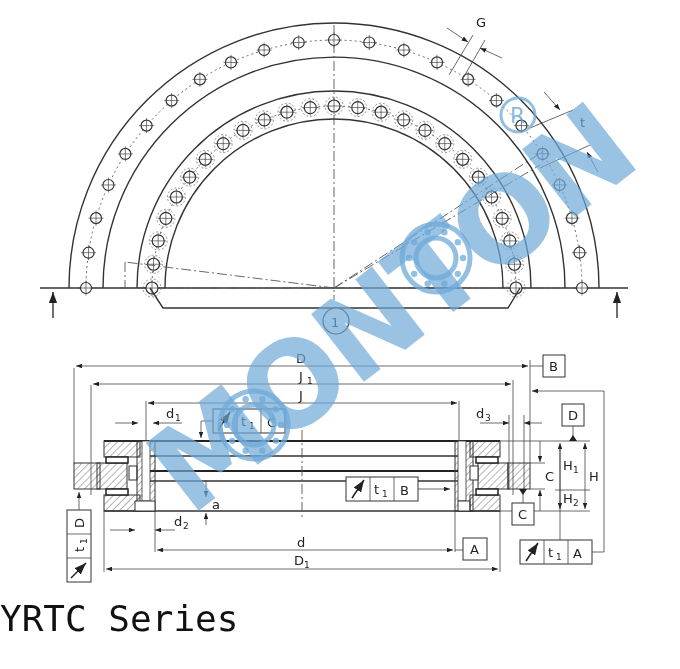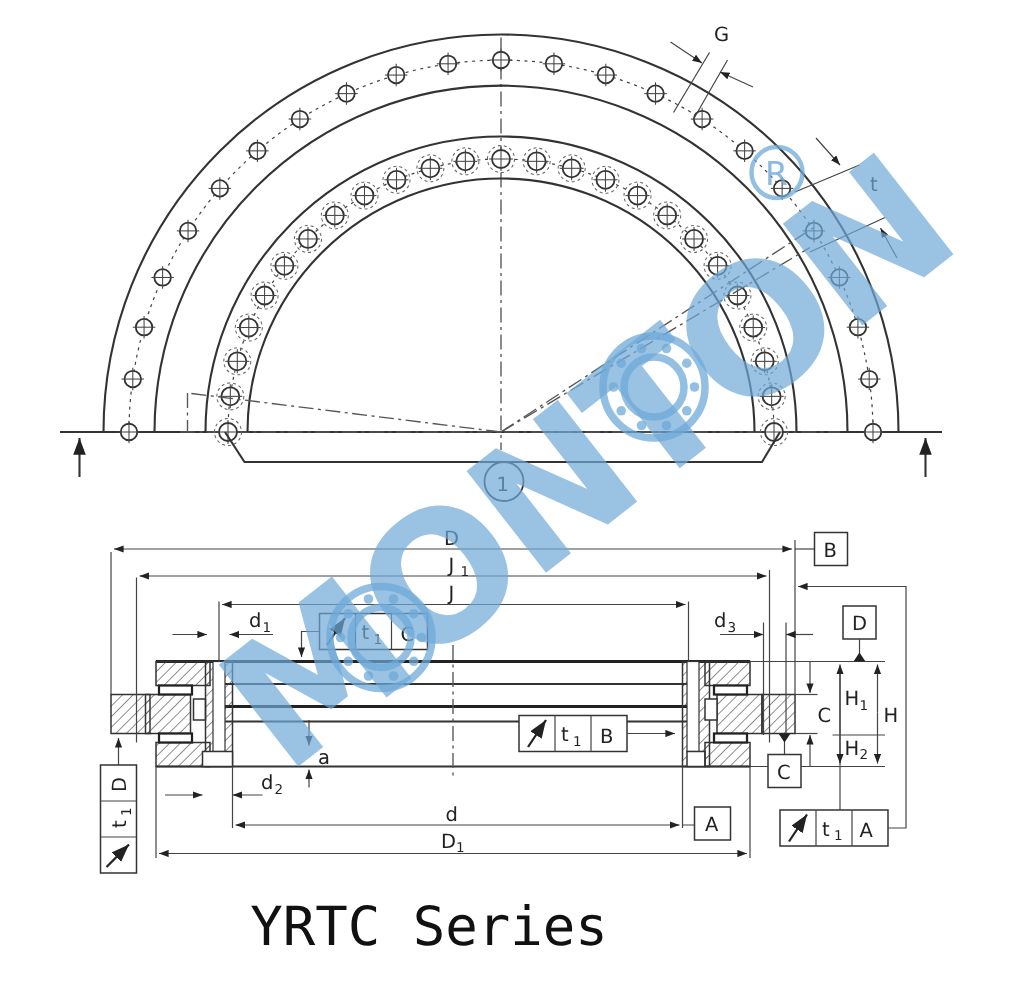--- a/index.html
+++ b/index.html
@@ -1,19 +1,19 @@
 <!DOCTYPE html>
 <html><head>
 <meta charset="utf-8">
 <style>
   html, body { margin: 0; padding: 0; background: #ffffff; }
   body { width: 680px; height: 669px; overflow: hidden; position: relative; font-family: "DejaVu Sans", sans-serif; }
   #drawing { position: absolute; left: 0; top: 0; width: 680px; height: 669px; }
   .caption {
-    position: absolute; left: 0; top: 598px; width: 572px; text-align: center;
+    position: absolute; left: 0; top: 598px; width: 572px; text-align: left;
     font-family: "DejaVu Sans Mono", "Liberation Mono", monospace;
     font-size: 36px; color: #111; letter-spacing: 0px;
   }
   .ln { stroke: #333; stroke-width: 1.4; fill: none; }
   .thin { stroke: #444; stroke-width: 0.8; fill: none; }
   .thick { stroke: #222; stroke-width: 2; fill: none; }
   .cl { stroke: #555; stroke-width: 0.9; fill: none; stroke-dasharray: 10 3 2 3; }
   .hole { stroke: #333; stroke-width: 1.2; fill: #fff; }
   .lbl { font-family: "DejaVu Sans", sans-serif; font-size: 13px; fill: #222; }
   .lbl-s { font-family: "DejaVu Sans", sans-serif; font-size: 9px; fill: #222; }

